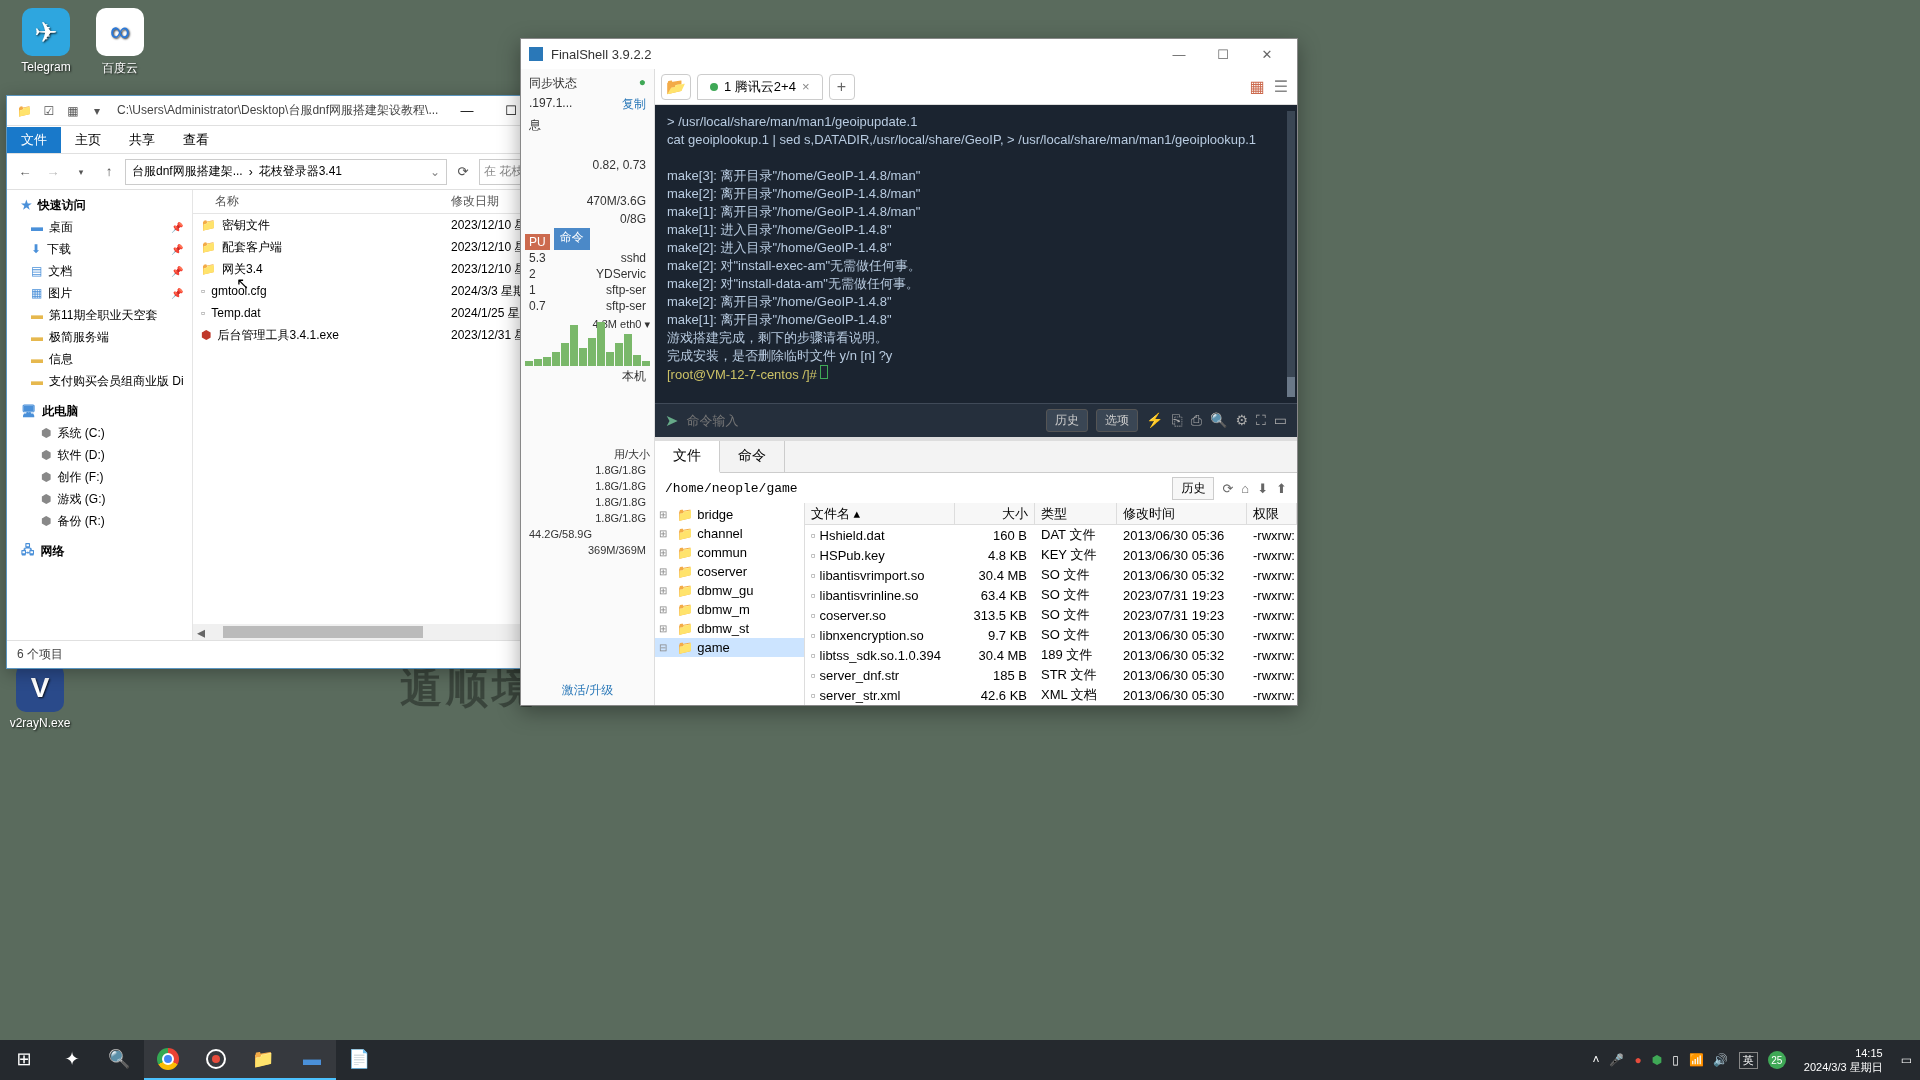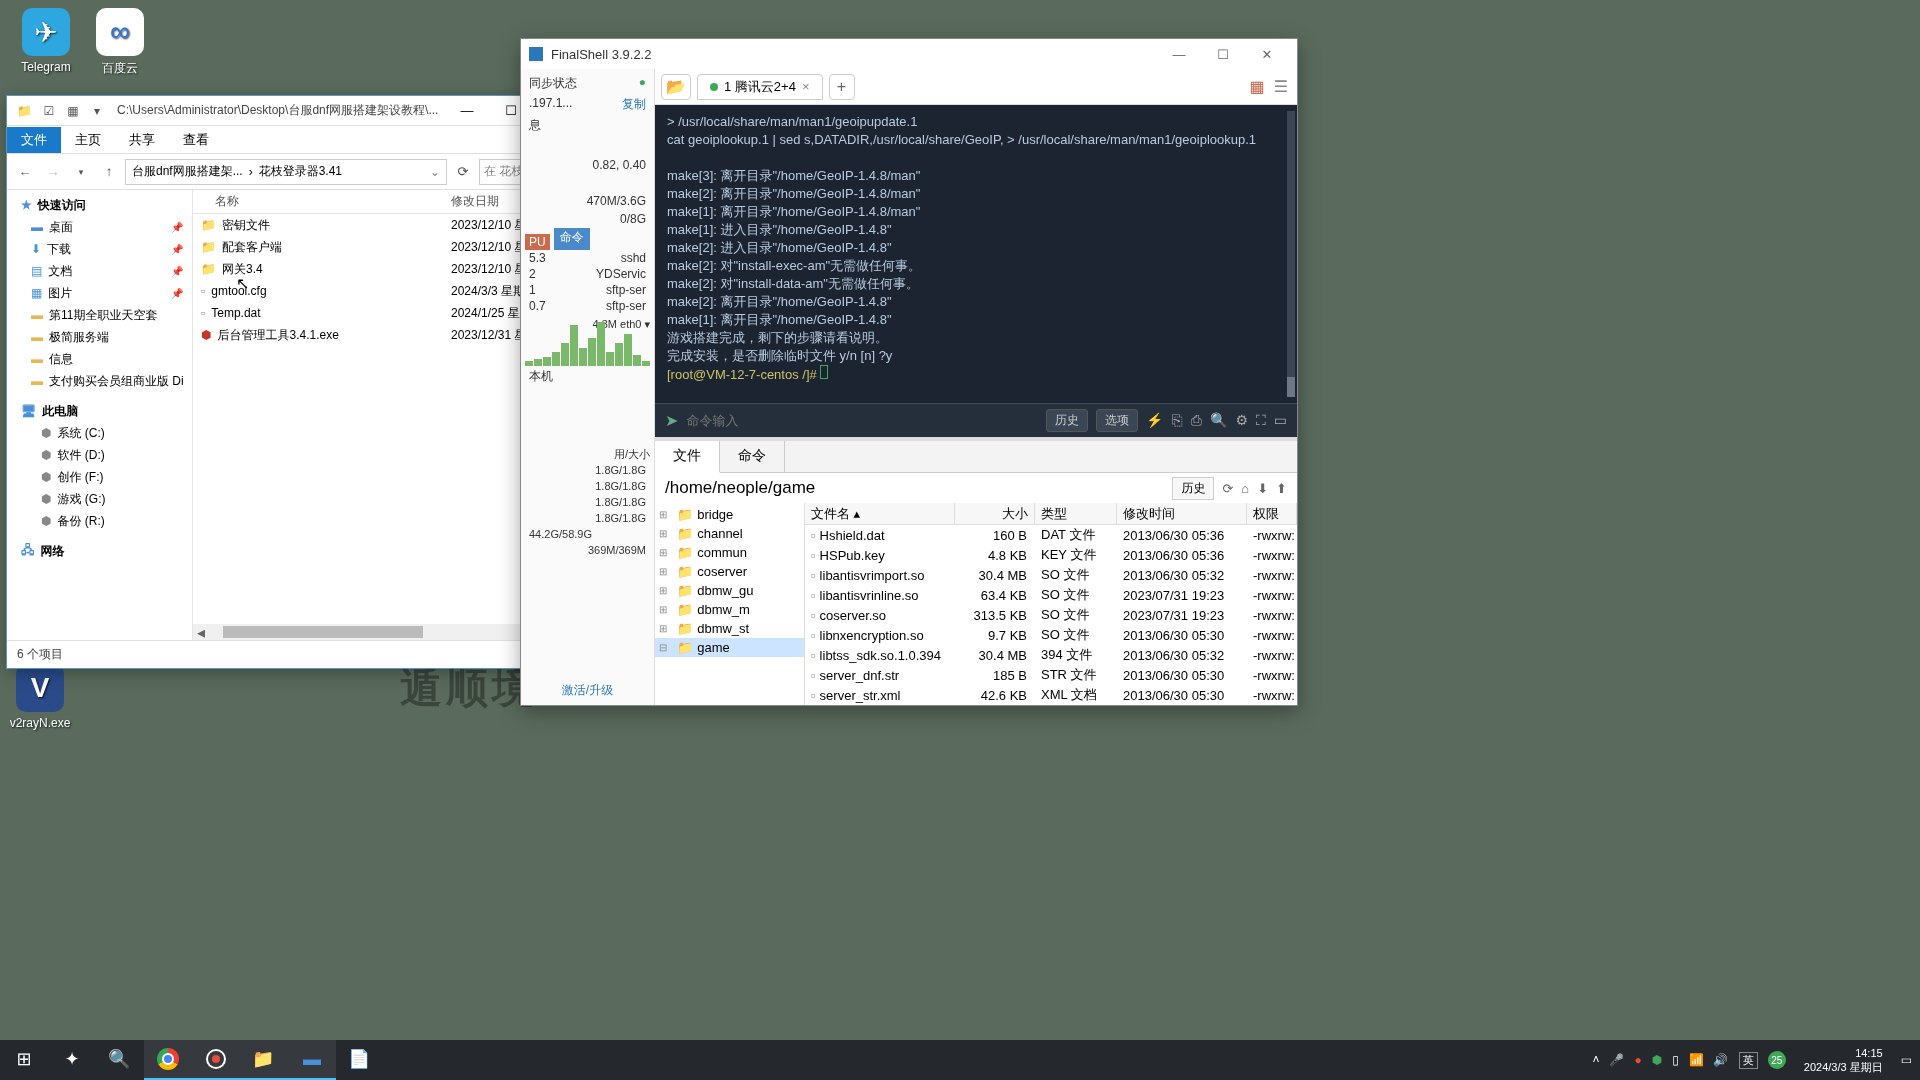--- a/index.html
+++ b/index.html
@@ -80,21 +80,21 @@
 .fshell .cmdbar { height: 34px; background: #252f3c; display: flex; align-items: center; padding: 0 10px; gap: 8px; border-top: 1px solid #404a58; }
 .fshell .cmdbar .arrow { color: #6a8; font-size: 16px; }
 .fshell .cmdbar input { flex: 1; background: transparent; border: none; color: #888; font-size: 13px; outline: none; }
 .fshell .cmdbar .btn { padding: 2px 8px; background: #3a4654; border: 1px solid #555; border-radius: 3px; color: #ccc; font-size: 12px; }
 .fshell .cmdbar .icons { display: flex; gap: 8px; color: #aaa; font-size: 14px; }
 .fshell .cmdbar .icons .bolt { color: #9fc93f; }
 .fshell .filetabs { height: 32px; background: #f3f3f3; display: flex; border-bottom: 1px solid #ccc; }
 .fshell .filetabs .ftab { padding: 6px 18px; font-size: 14px; border-right: 1px solid #ccc; cursor: pointer; }
 .fshell .filetabs .ftab.active { background: #fff; border-bottom: 2px solid #fff; margin-bottom: -1px; }
 .fshell .pathbar { height: 30px; background: #fff; display: flex; align-items: center; padding: 0 10px; font-size: 13px; }
-.fshell .pathbar input { flex: 1; border: none; font-size: 17px; outline: none; }
+.fshell .pathbar input { flex: 1; border: none; font-size: 13px; outline: none; font-family: Liberation Mono, monospace; }
 .fshell .pathbar .pbtn { padding: 2px 8px; border: 1px solid #ccc; background: #f7f7f7; font-size: 12px; margin-left: 4px; }
 .fshell .pathbar .picons { display: flex; gap: 8px; color: #666; margin-left: 8px; }
 .fshell .filemgr { flex: 0 0 176px; display: flex; background: #fff; }
 .fshell .tree { width: 150px; border-right: 1px solid #ddd; font-size: 13px; padding: 2px 0; overflow: hidden; }
 .fshell .tree .titem { padding: 2px 4px 2px 22px; display: flex; align-items: center; gap: 4px; cursor: pointer; position: relative; }
 .fshell .tree .titem .exp { position: absolute; left: 4px; font-size: 10px; color: #888; }
 .fshell .tree .titem.sel { background: #cce4ff; }
 .fshell .tree .fld { color: #e6b84e; }
 .fshell .ftable { flex: 1; font-size: 13px; overflow: hidden; }
 .fshell .ftable .fhdr { display: flex; height: 22px; border-bottom: 1px solid #ddd; background: #f7f7f7; }
@@ -336,21 +336,21 @@
     <div class="row">
         <span>.197.1...</span>
         <span style="color:#2a78b8">复制</span>
       </div>
     <div class="row">
         <span>息</span>
       </div>
     <div style="height:20px"></div>
     <div class="row">
         <span></span>
-        <span>0.82, 0.40</span>
+        <span>0.82, 0.73</span>
       </div>
     <div style="height:18px"></div>
     <div class="row">
         <span></span>
         <span>470M/3.6G</span>
       </div>
     <div class="row">
         <span></span>
         <span>0/8G</span>
       </div>
@@ -388,21 +388,21 @@
         <div class="b" style="height:40%"></div>
           <div class="b" style="height:60%"></div>
           <div class="b" style="height:95%"></div>
         <div class="b" style="height:30%"></div>
           <div class="b" style="height:50%"></div>
           <div class="b" style="height:70%"></div>
         <div class="b" style="height:25%"></div>
           <div class="b" style="height:10%"></div>
       </div>
     </div>
-    <div style="padding:2px 4px">本机</div>
+    <div style="text-align:right;padding:2px 4px">本机</div>
     <div style="height:60px"></div>
     <div style="text-align:right;font-size:11px">用/大小</div>
     <div id="disks">
         <div class="disk" style="text-align: right;">1.8G/1.8G</div>
         <div class="disk" style="text-align: right;">1.8G/1.8G</div>
         <div class="disk" style="text-align: right;">1.8G/1.8G</div>
         <div class="disk" style="text-align: right;">1.8G/1.8G</div>
         <div class="disk" style="text-align: left;">44.2G/58.9G</div>
         <div class="disk" style="text-align: right;">369M/369M</div>
       </div>
@@ -585,21 +585,21 @@
               <div class="fc3">SO 文件</div>
               <div class="fc4">2013/06/30 05:30</div>
               <div class="fc5">-rwxrw:</div>
             </div>
             <div class="frow">
               <div class="fc1">
                 <span style="color:#888">▫</span>
                 <span>libtss_sdk.so.1.0.394</span>
               </div>
               <div class="fc2">30.4 MB</div>
-              <div class="fc3">394 文件</div>
+              <div class="fc3">189 文件</div>
               <div class="fc4">2013/06/30 05:32</div>
               <div class="fc5">-rwxrw:</div>
             </div>
             <div class="frow">
               <div class="fc1">
                 <span style="color:#888">▫</span>
                 <span>server_dnf.str</span>
               </div>
               <div class="fc2">185 B</div>
               <div class="fc3">STR 文件</div>

